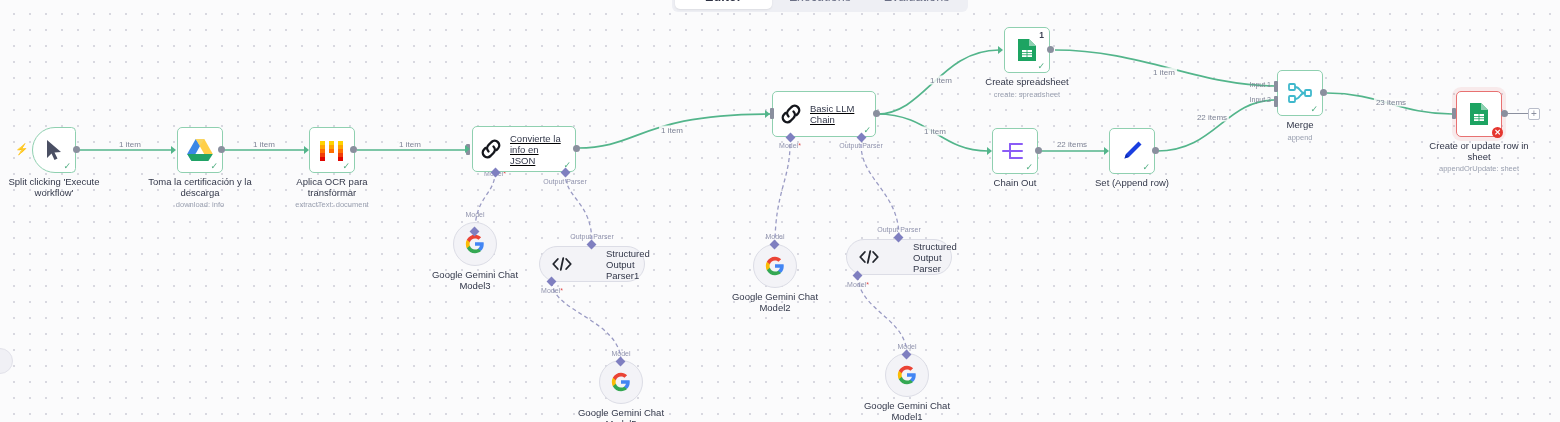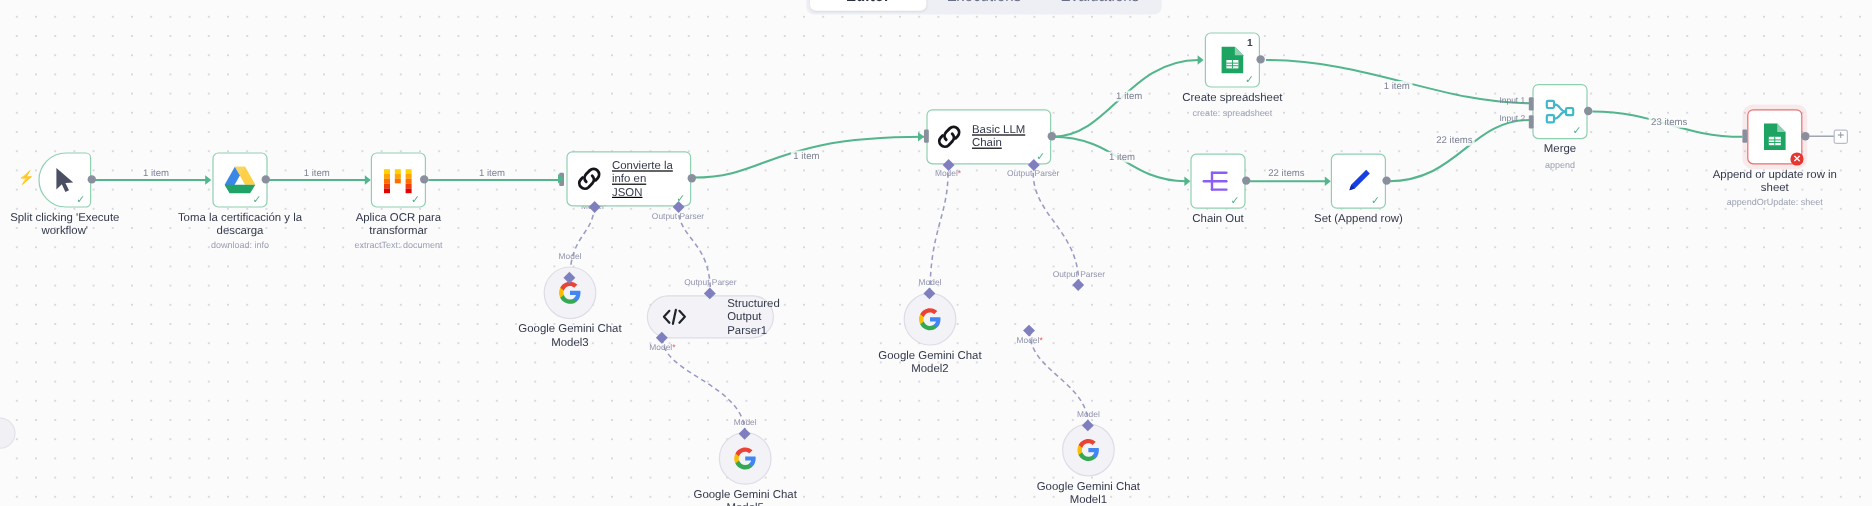--- a/index.html
+++ b/index.html
@@ -430,21 +430,21 @@
           <path d="M13 1 L20 8 H13 Z" fill="#8ed1b1"></path>
           <rect x="6" y="12" width="10" height="7" fill="#ffffff"></rect>
           <rect x="6" y="14.2" width="10" height="0.8" fill="#1da462"></rect>
           <rect x="6" y="16.4" width="10" height="0.8" fill="#1da462"></rect>
           <rect x="10.6" y="12" width="0.8" height="7" fill="#1da462"></rect>
         </svg>
       </span>
       <span class="nerr">✕</span>
     </div>
     <div class="ncap">
-      <div class="t1 wrap">Append or update row in sheet</div>
+      <div class="t1 wrap">Create or update row in sheet</div>
       <div class="t2">appendOrUpdate: sheet</div>
     </div>
   </div>
   <div class="dot-out" style="left:1501px;top:110px"></div>
   <div style="position:absolute;left:1508px;top:113px;width:22px;height:1.3px;background:#8a8f9e;z-index:11"></div>
   <div class="plus-btn" style="left:1528px;top:108px">+</div>
 
   <div class="diamond" style="left:471px;top:228px"></div>
   <div class="node" style="left:453px;top:222px">
     <div class="ncircle">
@@ -505,20 +505,32 @@
           <path d="M12 5.3c1.62 0 3.06.56 4.2 1.64l3.1-3.1C17.4 2.08 14.94 1 12 1 7.74 1 4.03 3.4 2.22 7.02l3.63 2.8C6.72 7.22 9.14 5.3 12 5.3z" fill="#ea4335"></path>
         </svg>
       </span>
     </div>
     <div class="ncap sub">
       <div class="t1 wrap">Google Gemini Chat Model2</div>
     </div>
   </div>
 
   <div class="diamond" style="left:895px;top:234px"></div>
+  <div class="node" style="left:846px;top:239px">
+    <div class="npill">
+      <span>
+        <svg class="ic" width="20" height="16" viewBox="0 0 24 18">
+          <path d="M7 3 L1.5 9 L7 15" fill="none" stroke="#21242c" stroke-width="2.2" stroke-linecap="round" stroke-linejoin="round"></path>
+          <path d="M17 3 L22.5 9 L17 15" fill="none" stroke="#21242c" stroke-width="2.2" stroke-linecap="round" stroke-linejoin="round"></path>
+          <path d="M13.5 2 L10.5 16" fill="none" stroke="#21242c" stroke-width="2.2" stroke-linecap="round"></path>
+        </svg>
+      </span>
+      <span class="ptxt">Structured Output Parser</span>
+    </div>
+  </div>
   <div class="diamond" style="left:854px;top:272px"></div>
 
   <div class="diamond" style="left:903px;top:351px"></div>
   <div class="node" style="left:885px;top:353px">
     <div class="ncircle">
       <span>
         <svg class="ic" width="20" height="20" viewBox="0 0 24 24">
           <path d="M22.5 12.2 c0-.8-.07-1.5-.2-2.2H12v4.2h5.9c-.25 1.35-1.02 2.5-2.18 3.27v2.7h3.5c2.06-1.9 3.25-4.7 3.25-7.97z" fill="#4285f4"></path>
           <path d="M12 23c2.94 0 5.4-.98 7.22-2.63l-3.5-2.7c-.97.65-2.22 1.04-3.72 1.04-2.86 0-5.28-1.93-6.15-4.53H2.22v2.8C4.03 20.6 7.74 23 12 23z" fill="#34a853"></path>
           <path d="M5.85 14.18c-.22-.65-.35-1.35-.35-2.18s.13-1.53.35-2.18V7.02H2.22A10.98 10.98 0 0 0 1 12c0 1.78.43 3.46 1.22 4.98l3.63-2.8z" fill="#fbbc05"></path>

